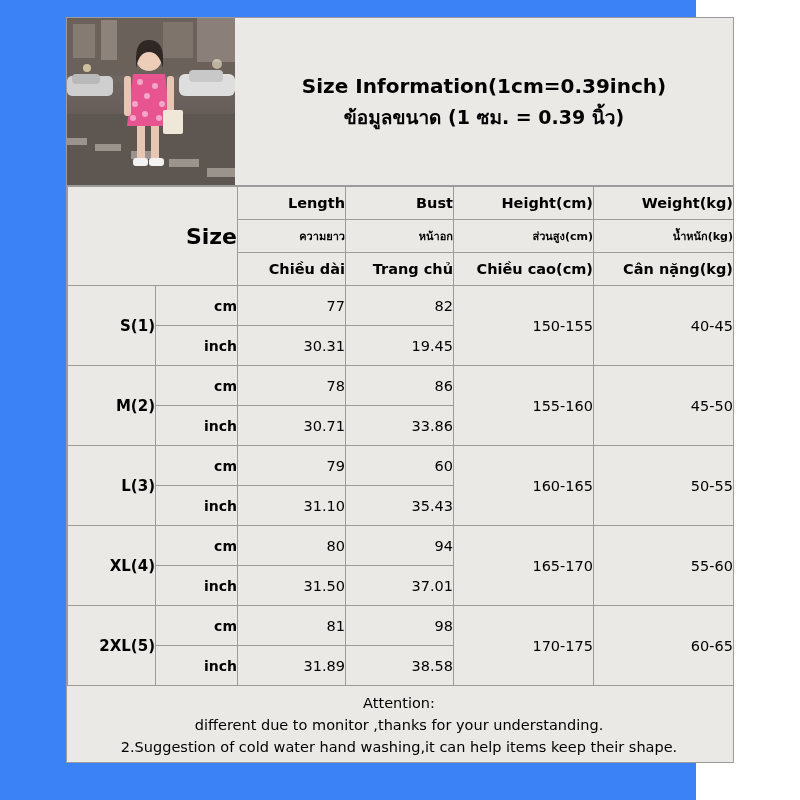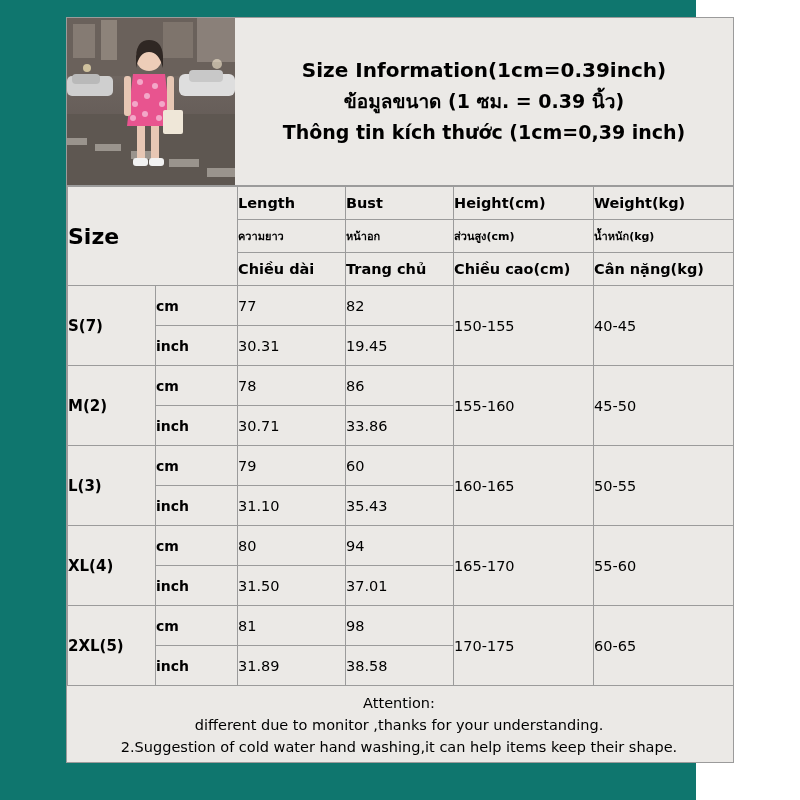--- a/index.html
+++ b/index.html
@@ -11,21 +11,21 @@
     width: 800px;
     height: 800px;
     font-family: "DejaVu Sans", sans-serif;
     color: #111111;
     overflow: hidden;
   }
   .page {
     position: relative;
     width: 696px;
     height: 800px;
-    background: #0f766e;
+    background: #3b82f6;
     box-sizing: border-box;
   }
   .card {
     position: absolute;
     left: 66px;
     top: 17px;
     width: 668px;
     height: 746px;
     background: #ebe9e6;
     border: 1px solid #9b9b9b;
@@ -71,21 +71,21 @@
   .title-line.l3 { font-size: 19px; }
 
   
   table.size-table {
     border-collapse: collapse;
     width: 100%;
     table-layout: fixed;
   }
   table.size-table td, table.size-table th {
     border: 1px solid #9b9b9b;
-    text-align: left;
+    text-align: right;
     vertical-align: middle;
     font-size: 14.5px;
     color: #000000;
     padding: 0;
     background: #ebe9e6;
   }
   .col-size   { width: 88px; }
   .col-unit   { width: 82px; }
   .col-length { width: 108px; }
   .col-bust   { width: 108px; }
@@ -186,21 +186,20 @@
             <rect x="96" y="92" width="20" height="24" rx="2" fill="#efe7d8"></rect>
 
             <circle cx="82" cy="40" r="13" fill="#edcdb8"></circle>
             <path d="M69 38 Q70 22 82 22 Q95 22 96 38 L96 50 Q92 34 82 34 Q72 34 69 50 Z" fill="#2f2723"></path>
           </g>
         </svg>
       </div>
       <div class="header-titles">
         <div class="title-line l1">Size Information(1cm=0.39inch)</div>
         <div class="title-line l2">ข้อมูลขนาด (1 ซม. = 0.39 นิ้ว)</div>
-        <div class="title-line l3">Thông tin kích thước (1cm=0,39 inch)</div>
       </div>
     </div>
 
     <table class="size-table">
       <colgroup>
         <col class="col-size">
           <col class="col-unit">
           <col class="col-length">
         <col class="col-bust">
           <col class="col-height">
@@ -227,21 +226,21 @@
 
         <tr>
           <td class="hdr-cell th3">Chiều dài</td>
           <td class="hdr-cell th3">Trang chủ</td>
           <td class="hdr-cell th3">Chiều cao(cm)</td>
           <td class="hdr-cell th3">Cân nặng(kg)</td>
         </tr>
 
         <tr>
           <td class="row-cell" rowspan="2">
-            <span class="size-label">S(7)</span>
+            <span class="size-label">S(1)</span>
           </td>
           <td class="row-cell">
             <span class="unit-label">cm</span>
           </td>
           <td class="row-cell val">77</td>
           <td class="row-cell val">82</td>
           <td class="row-cell hw" rowspan="2">150-155</td>
           <td class="row-cell hw" rowspan="2">40-45</td>
         </tr>
         <tr>

